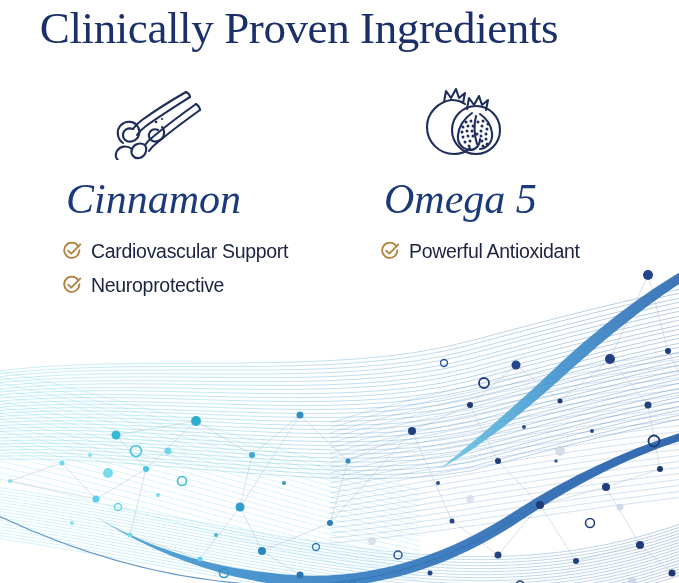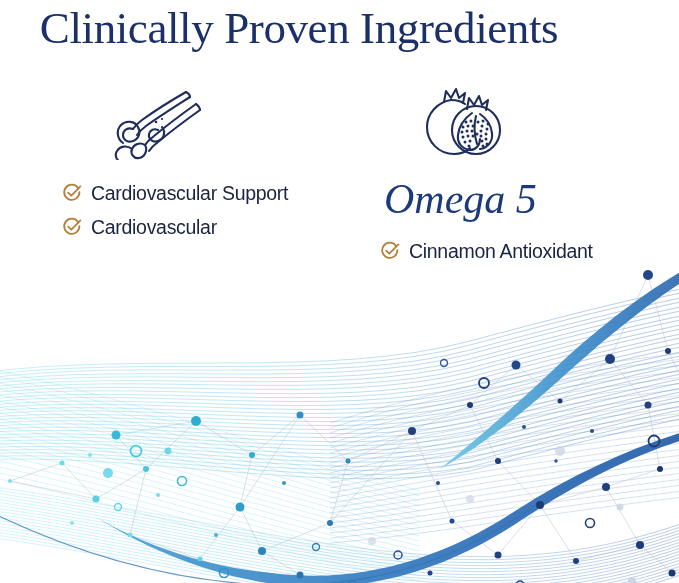--- a/index.html
+++ b/index.html
@@ -343,41 +343,42 @@
             <path d="M20,63 C15,59 8,60 5,65 C2,70 5,76 11,76"></path>
 
             <path d="M46,44 C42,42 38,44 37,48 C36,53 41,57 46,55 C52,53 54,46 50,41"></path>
 
             <circle cx="44" cy="36" r="1.3" fill="#1e2d5c" stroke="none"></circle>
             <circle cx="50" cy="33" r="1.1" fill="#1e2d5c" stroke="none"></circle>
           </g>
         </svg>
       </div>
 
+      <div class="ing-name">Cinnamon</div>
 
       <div class="benefit-list">
 
         <div class="benefit">
           <span class="check-icon">
             <svg width="20" height="20" viewBox="0 0 20 20" xmlns="http://www.w3.org/2000/svg">
               <path d="M16.2,5.2 A7.6,7.6 0 1 0 17.4,9.1" fill="none" stroke="#b5803c" stroke-width="1.8" stroke-linecap="round"></path>
               <path d="M6.2,9.6 L9.3,12.7 L18.4,3.4" fill="none" stroke="#b5803c" stroke-width="1.8" stroke-linecap="round" stroke-linejoin="round"></path>
             </svg>
           </span>
           <span class="benefit-label">Cardiovascular Support</span>
         </div>
 
         <div class="benefit">
           <span class="check-icon">
             <svg width="20" height="20" viewBox="0 0 20 20" xmlns="http://www.w3.org/2000/svg">
               <path d="M16.2,5.2 A7.6,7.6 0 1 0 17.4,9.1" fill="none" stroke="#b5803c" stroke-width="1.8" stroke-linecap="round"></path>
               <path d="M6.2,9.6 L9.3,12.7 L18.4,3.4" fill="none" stroke="#b5803c" stroke-width="1.8" stroke-linecap="round" stroke-linejoin="round"></path>
             </svg>
           </span>
-          <span class="benefit-label">Cardiovascular</span>
+          <span class="benefit-label">Neuroprotective</span>
         </div>
 
       </div>
     </div>
 
     <div class="column" id="column-omega">
 
       <div class="ing-icon" id="icon-omega-wrap">
         <svg width="86" height="74" viewBox="0 0 86 74" xmlns="http://www.w3.org/2000/svg">
           <g fill="none" stroke="#1e2d5c" stroke-width="2.1" stroke-linecap="round" stroke-linejoin="round">
@@ -433,21 +434,21 @@
 
       <div class="benefit-list">
 
         <div class="benefit">
           <span class="check-icon">
             <svg width="20" height="20" viewBox="0 0 20 20" xmlns="http://www.w3.org/2000/svg">
               <path d="M16.2,5.2 A7.6,7.6 0 1 0 17.4,9.1" fill="none" stroke="#b5803c" stroke-width="1.8" stroke-linecap="round"></path>
               <path d="M6.2,9.6 L9.3,12.7 L18.4,3.4" fill="none" stroke="#b5803c" stroke-width="1.8" stroke-linecap="round" stroke-linejoin="round"></path>
             </svg>
           </span>
-          <span class="benefit-label">Cinnamon Antioxidant</span>
+          <span class="benefit-label">Powerful Antioxidant</span>
         </div>
 
 
 
       </div>
     </div>
 
   </div>
 </div>
 

